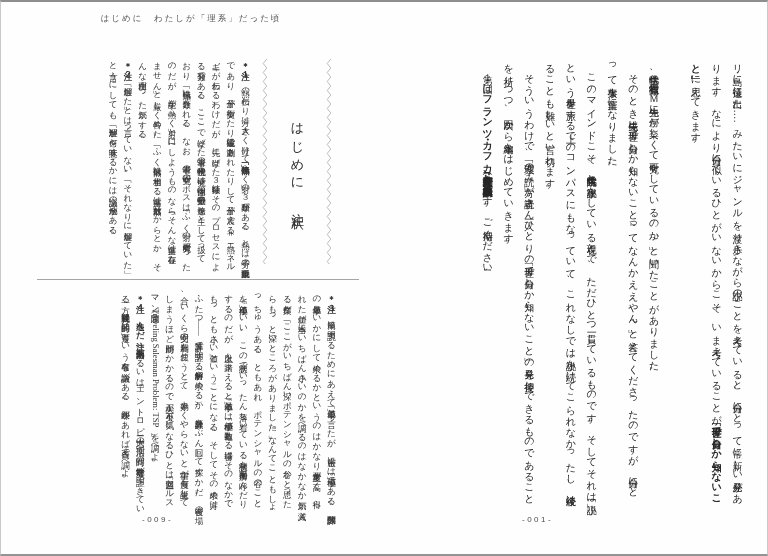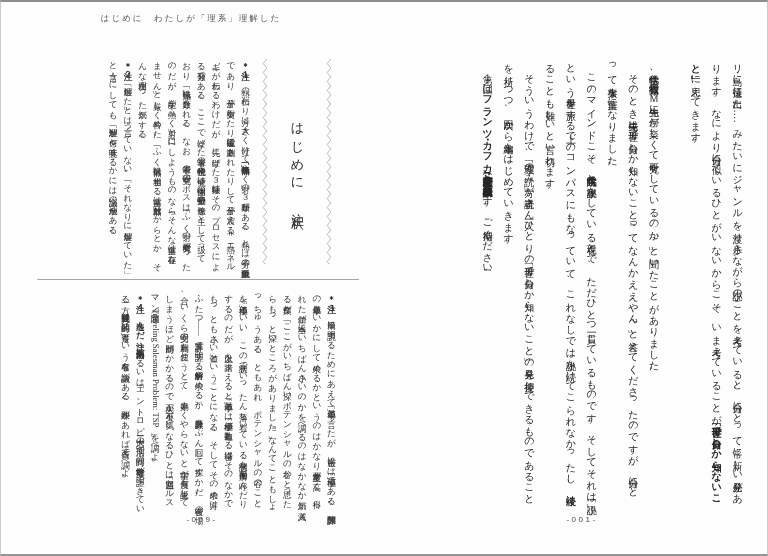--- a/index.html
+++ b/index.html
@@ -64,34 +64,34 @@
   .notes-bottom{
     position:absolute;left:26px;top:287px;width:312px;height:221px;
     font-size:8.6px;
   }
   .divider{
     position:absolute;left:36px;top:277px;width:322px;height:1px;
     background:#a6a6a6;
   }
   
   .folio{
-    position:absolute;top:513px;width:120px;text-align:center;
+    position:absolute;top:513px;width:120px;text-align:left;
     font-family:"Liberation Sans","DejaVu Sans",sans-serif;
     font-size:8px;letter-spacing:2.5px;color:#4a4a4a;
     white-space:nowrap;
   }
   .folio-left{left:141px;}
   .folio-right{left:521px;}
 </style>
 </head>
 <body>
 
 <div class="sheet">
 
-  <div class="running-head">はじめに　わたしが「理系」理解した</div>
+  <div class="running-head">はじめに　わたしが「理系」だった頃</div>
 
   <div class="notes notes-top vtext">
       <p><span class="em">＊注１</span>　熱の伝わり方は大きく分けて「熱伝導」「熱伝達」「ふく射」の３種類がある。熱とは分子の振動現象であり、分子が衝突したり電磁波に刺激されたりして分子が震える（＝熱エネルギーが伝わる）わけだが、先に挙げた３種類はそのプロセスによる分類である。ここで挙げた筆者の学生時代の研究は固体中の分子振動の伝達を主として扱っており、「熱伝導」に分類される。なお、筆者の研究室のボスは「ふく射」の研究者だったのだが、学生が「熱ふく射」と口にしようものなら「そんな言葉は存在しません」と厳しく咎めた。「ふく射伝熱」に相当する言葉は「熱放射」だからとか、そんな理由だった気がする。</p>
       <p><span class="em">＊注２</span>　「理解した」とは言っていない。「それなりに理解していた」と言うにしても、「理解」が何を意味するかには議論の余地がある。</p>
     </div>
 
   <div class="heading-block">
     <svg class="zigzag" width="6" height="205">
       <defs>
         <pattern id="zz1" width="6" height="9" patternUnits="userSpaceOnUse">

